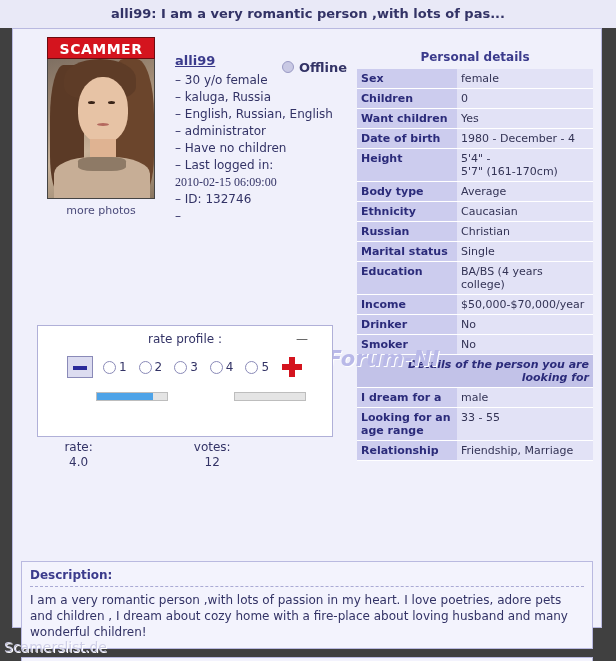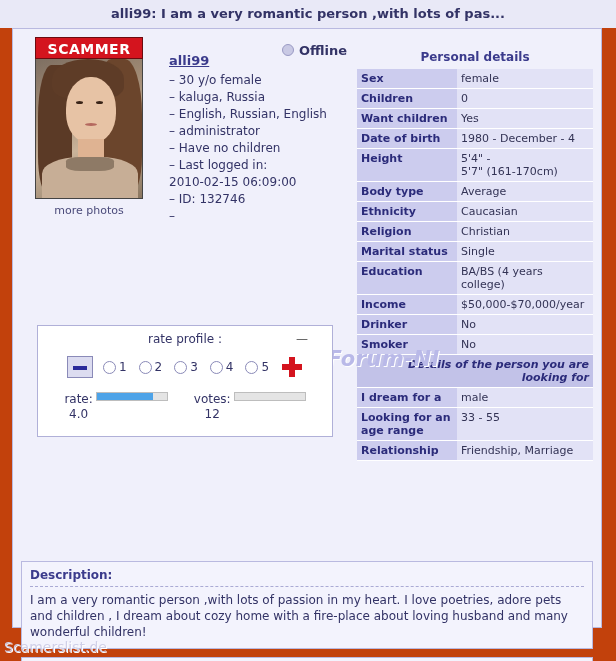--- a/index.html
+++ b/index.html
@@ -14,21 +14,21 @@
     font-size: 12px;
     color: #333366;
     position: relative;
     overflow: hidden;
   }
   .page {
     position: absolute;
     left: 0; top: 0;
     width: 616px;
     height: 661px;
-    background: #c2410c;
+    background: #404040;
   }
   .title-bar {
     height: 28px;
     line-height: 28px;
     text-align: center;
     font-weight: bold;
     font-size: 13px;
     color: #333366;
     background: #e9e9f7;
   }
@@ -47,21 +47,21 @@
     display: flex;
     padding: 8px 8px 0 8px;
   }
   .left-col {
     width: 330px;
     position: relative;
   }
   .photo-box {
     width: 128px;
     float: left;
-    margin-left: 14px;
+    margin-left: 26px;
   }
   .scammer-banner {
     width: 108px;
     height: 22px;
     background: #d4141e;
     color: #ffffff;
     font-weight: bold;
     font-size: 14px;
     letter-spacing: 0.5px;
     text-align: center;
@@ -168,21 +168,21 @@
     line-height: 17px;
     font-size: 12px;
     color: #333366;
   }
   .info-list li:before {
     content: "– ";
   }
   .offline {
     position: absolute;
     right: 4px;
-    top: 6px;
+    top: 23px;
     font-weight: bold;
     font-size: 13px;
     color: #333366;
   }
   .offline .dot {
     display: inline-block;
     width: 10px; height: 10px;
     border-radius: 50%;
     background: #c9c9e4;
     border: 1px solid #9a9ac4;
@@ -337,20 +337,21 @@
     margin-top: 14px;
     font-size: 12px;
   }
   .stat {
     display: flex;
     align-items: flex-start;
   }
   .stat .label {
     text-align: right;
     color: #333366;
+    margin-top: 48px;
   }
   .stat .bar-wrap {
     margin-left: 3px;
   }
   .bar-bg {
     width: 72px; height: 9px;
     background: #e4e4e4;
     border: 1px solid #bdbdbd;
     box-sizing: border-box;
   }
@@ -424,21 +425,21 @@
         <div class="profile-info">
           <div class="username">alli99</div>
           <ul class="info-list">
             <li>30 y/o female</li>
             <li>kaluga, Russia</li>
             <li>English, Russian, English</li>
             <li>administrator</li>
             <li>Have no children</li>
             <li>Last logged in:</li>
           </ul>
-          <div style="line-height:17px;">2010-02-15 06:09:00</div>
+          <div style="line-height:17px;font-family:Liberation Serif, serif;">2010-02-15 06:09:00</div>
           <div style="line-height:17px;">– <span>ID: 132746</span></div>
           <div style="line-height:17px;">–</div>
         </div>
 
       </div>
 
       <div class="right-col">
         <div class="details-title">Personal details</div>
         <table class="details">
           <tbody>
@@ -465,21 +466,21 @@
           </tr>
           <tr>
             <td class="lbl">Body type</td>
             <td class="val">Average</td>
           </tr>
           <tr>
             <td class="lbl">Ethnicity</td>
             <td class="val">Caucasian</td>
           </tr>
           <tr>
-            <td class="lbl">Religion</td>
+            <td class="lbl">Russian</td>
             <td class="val">Christian</td>
           </tr>
           <tr>
             <td class="lbl">Marital status</td>
             <td class="val">Single</td>
           </tr>
           <tr>
             <td class="lbl">Education</td>
             <td class="val">BA/BS (4 years college)</td>
           </tr>

